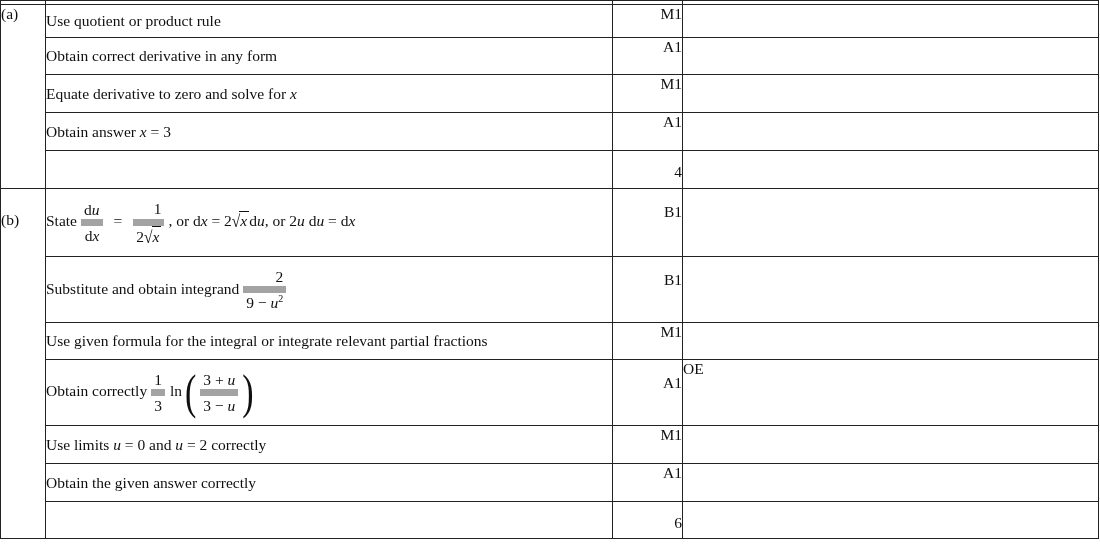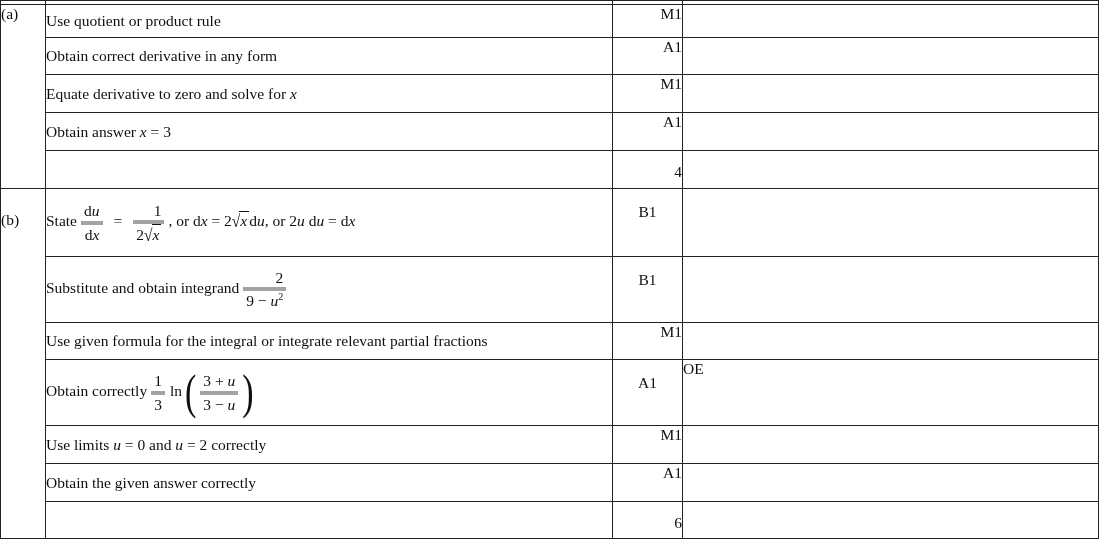--- a/index.html
+++ b/index.html
@@ -38,41 +38,41 @@
   td.desc {
     vertical-align: middle;
     padding-left: 11px;
   }
   td.mark {
     vertical-align: top;
     text-align: right;
     padding: 9px 10px 0 0;
     font-weight: normal;
   }
-  tr.tall td.mark { padding-top: 14px; text-align: center; }
+  tr.tall td.mark { padding-top: 14px; }
   tr.trow td.mark { padding-top: 12px; }
   td.comment {
     vertical-align: top;
     padding: 14px 0 0 7px;
     font-family: Liberation Serif, serif;
   }
   i.v { font-style: italic; }
   .eq { padding: 0 7px; }
   .frac {
     display: inline-block;
     vertical-align: middle;
     text-align: right;
     margin: 7px 4px;
   }
   .frac .num, .frac .den {
     display: block;
     line-height: 1.25;
     padding: 0 3px;
   }
-  .frac .den { border-top: 4px solid #a3a3a3; }
+  .frac .den { border-top: 7px solid #a3a3a3; }
   .sqrt { white-space: nowrap; }
   .sqrt .sign { display: inline-block; transform: scaleY(1.1); }
   .rad {
     display: inline-block;
     border-top: 1px solid #111111;
     margin-left: -1px;
     padding: 0 2px 0 1px;
   }
   sup.p2 { font-size: 10px; }
   .fn { margin: 0 3px 0 1px; }

